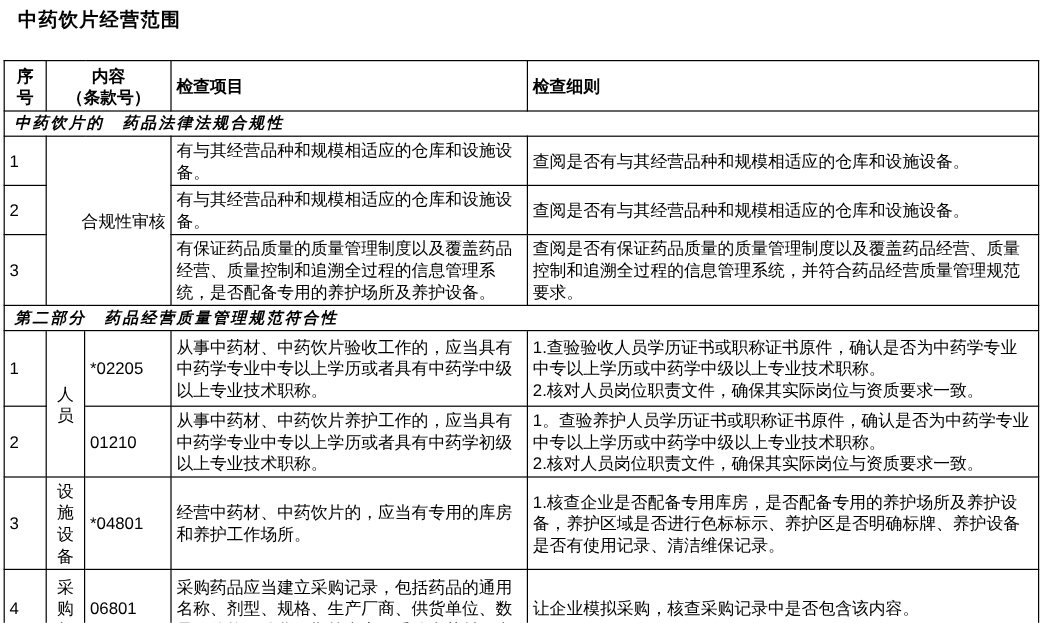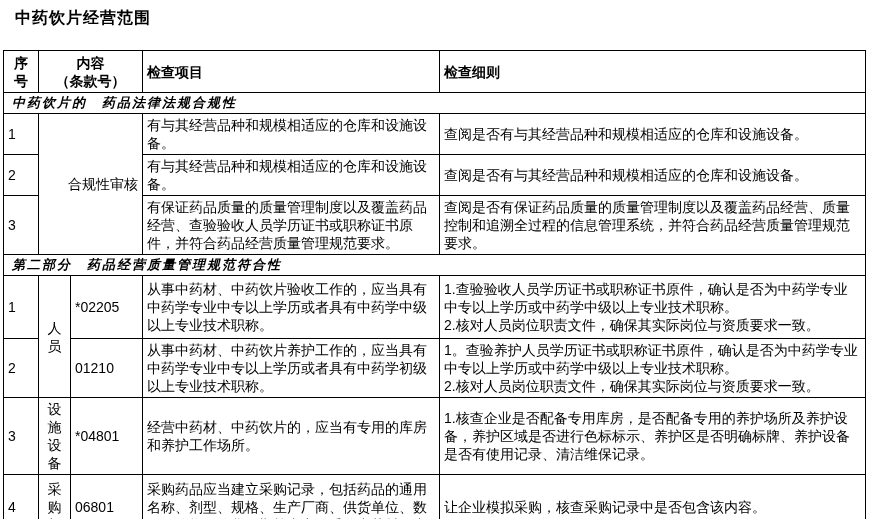--- a/index.html
+++ b/index.html
@@ -72,21 +72,21 @@
     </tr>
 
     <tr style="height:38px">
       <td class="seq">2</td>
       <td class="item">有与其经营品种和规模相适应的仓库和设施设备。</td>
       <td class="detail">查阅是否有与其经营品种和规模相适应的仓库和设施设备。</td>
     </tr>
 
     <tr style="height:57px">
       <td class="seq">3</td>
-      <td class="item">有保证药品质量的质量管理制度以及覆盖药品经营、查验验收人员学历证书或职称证书原件，并符合药品经营质量管理规范要求。</td>
+      <td class="item">有保证药品质量的质量管理制度以及覆盖药品经营、质量控制和追溯全过程的信息管理系统，是否配备专用的养护场所及养护设备。</td>
       <td class="detail">查阅是否有保证药品质量的质量管理制度以及覆盖药品经营、质量控制和追溯全过程的信息管理系统，并符合药品经营质量管理规范要求。</td>
     </tr>
 
     <tr class="section-row" style="height:21px">
       <td colspan="5">第二部分　药品经营质量管理规范符合性</td>
     </tr>
 
     <tr style="height:63px">
       <td class="seq">1</td>
       <td class="cat" rowspan="2">人

